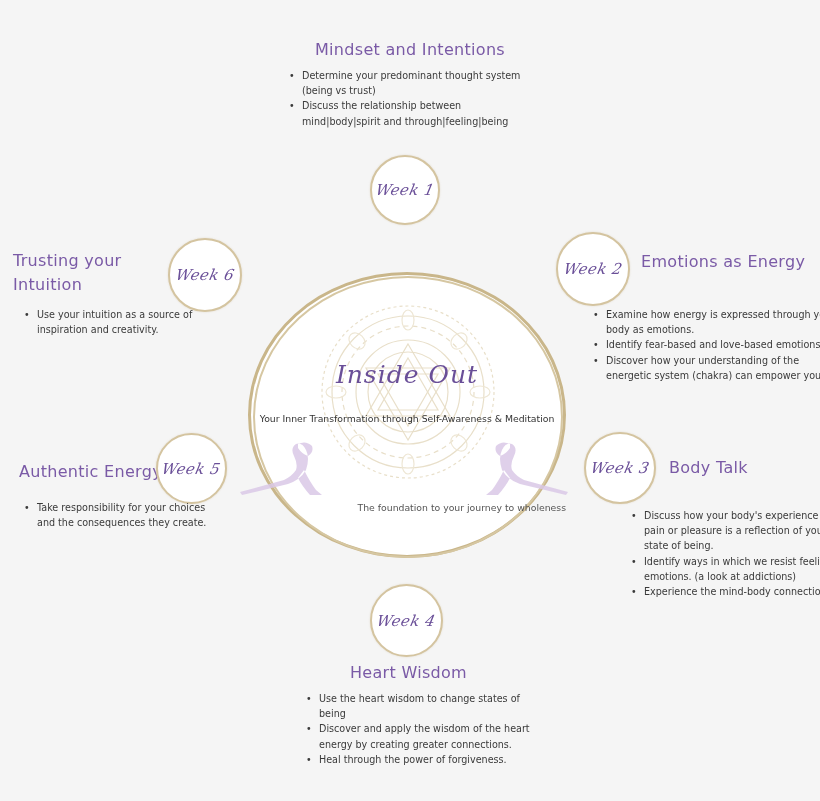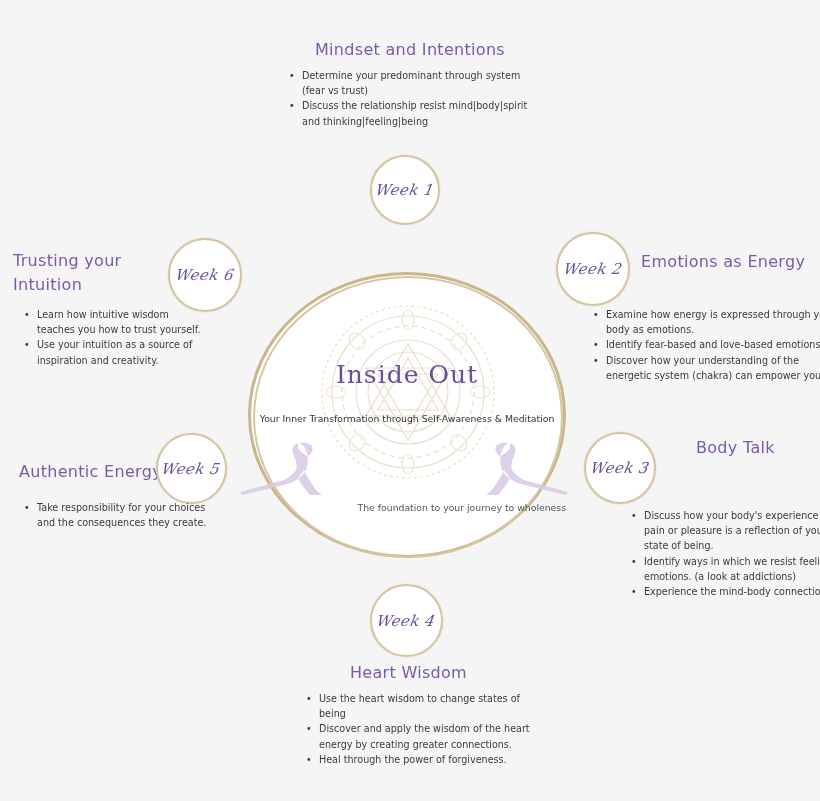--- a/index.html
+++ b/index.html
@@ -96,20 +96,21 @@
       height: 180px;
       pointer-events: none;
     }
     .center-title {
       position: absolute;
       left: 248px;
       top: 360px;
       width: 318px;
       text-align: center;
       font-family: "DejaVu Serif", serif;
+      font-style: italic;
       font-size: 25px;
       color: #6a4f98;
       letter-spacing: 1px;
     }
     .center-subtitle {
       position: absolute;
       left: 240px;
       top: 413px;
       width: 334px;
       text-align: center;
@@ -169,41 +170,41 @@
     <path d="M2,55 L48,44 Q60,40 66,30 Q70,18 66,10 Q62,2 56,4 Q50,8 54,16 Q58,24 56,30 Q52,36 44,40 L0,52 Z M64,30 Q70,42 76,50 L82,55 L70,55 Q62,46 58,38 Z M58,4 Q66,0 72,6 Q74,12 68,16 Q62,14 58,8 Z" fill="#d9c8e6" opacity="0.85"></path>
   </g>
 </svg>
 
 <div class="center-title">Inside Out</div>
 <div class="center-subtitle">Your Inner Transformation through Self-Awareness &amp; Meditation</div>
 <div class="center-tagline">The foundation to your journey to wholeness</div>
 
 <h2 class="heading" style="left:315px; top:38px;">Mindset and Intentions</h2>
 <ul class="bullets" style="left:288px; top:68px; width:240px;">
-  <li>Determine your predominant through system (fear vs trust)</li>
-  <li>Discuss the relationship resist mind|body|spirit and thinking|feeling|being</li>
+  <li>Determine your predominant thought system (being vs trust)</li>
+  <li>Discuss the relationship between mind|body|spirit and through|feeling|being</li>
 </ul>
 <div class="week" style="left:370px; top:155px; width:70px; height:70px;">
   <span>Week 1</span>
 </div>
 
 <div class="week" style="left:556px; top:232px; width:74px; height:74px;">
   <span>Week 2</span>
 </div>
 <h2 class="heading" style="left:641px; top:250px;">Emotions as Energy</h2>
 <ul class="bullets" style="left:592px; top:307px; width:230px;">
   <li>Examine how energy is expressed through your body as emotions.</li>
   <li>Identify fear-based and love-based emotions</li>
   <li>Discover how your understanding of the energetic system (chakra) can empower you.</li>
 </ul>
 
 <div class="week" style="left:584px; top:432px; width:72px; height:72px;">
   <span>Week 3</span>
 </div>
-<h2 class="heading" style="left:669px; top:436px;margin-left:27px;">Body Talk</h2>
+<h2 class="heading" style="left:669px; top:456px;">Body Talk</h2>
 <ul class="bullets" style="left:630px; top:508px; width:190px;">
   <li>Discuss how your body's experience of pain or pleasure is a reflection of your state of being.</li>
   <li>Identify ways in which we resist feeling emotions. (a look at addictions)</li>
   <li>Experience the mind-body connection.</li>
 </ul>
 
 <div class="week" style="left:370px; top:584px; width:73px; height:73px;">
   <span>Week 4</span>
 </div>
 <h2 class="heading" style="left:350px; top:661px;">Heart Wisdom</h2>
@@ -222,15 +223,14 @@
 </ul>
 
 <h2 class="heading" style="left:13px; top:249px; line-height:24px;">
   <span>Trusting your</span><br>
   <span>Intuition</span>
 </h2>
 <div class="week" style="left:168px; top:238px; width:74px; height:74px;">
   <span>Week 6</span>
 </div>
 <ul class="bullets" style="left:23px; top:307px; width:170px;">
-  <li>Learn how intuitive wisdom teaches you how to  trust yourself.</li>
   <li>Use your intuition as a source of inspiration and creativity.</li>
 </ul>
 
 </body></html>

